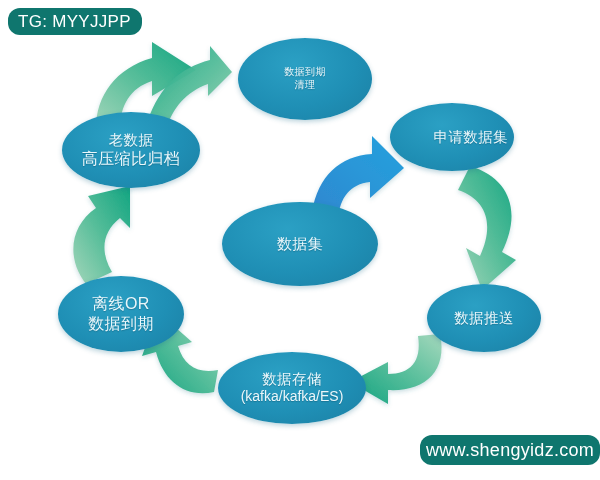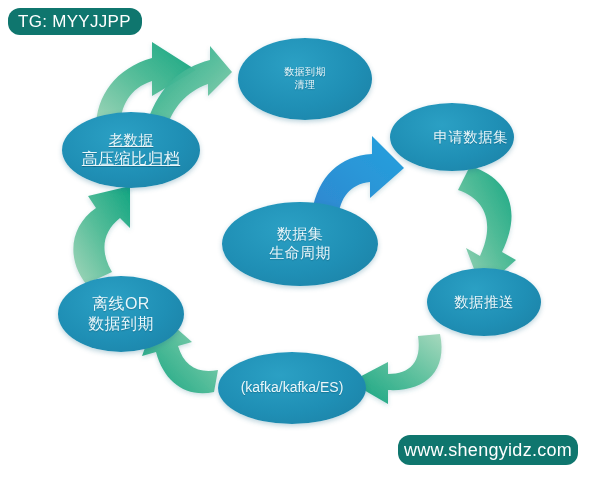--- a/index.html
+++ b/index.html
@@ -42,46 +42,46 @@
     padding: 2px 6px;
     text-shadow: 0 1px 1px rgba(0, 50, 70, 0.28);
     background: radial-gradient(ellipse at 42% 32%, #2ba0c4 0%, #1f8fb5 55%, #1b7fa3 100%);
     box-shadow: 0 2px 5px rgba(30, 110, 140, 0.30);
   }
   .node span { display: block; white-space: nowrap; }
 
   .node-center      { left: 222px; top: 202px; width: 156px; height: 84px; font-size: 15px; align-items: center; }
   .node-cleanup     { left: 238px; top: 38px;  width: 134px; height: 82px; font-size: 10px; }
   .node-apply       { left: 390px; top: 103px; width: 124px; height: 68px; font-size: 14.5px; justify-content: flex-end; }
-  .node-push        { left: 427px; top: 268px; width: 114px; height: 68px; font-size: 14.5px; }
+  .node-push        { left: 427px; top: 284px; width: 114px; height: 68px; font-size: 14.5px; }
   .node-storage     { left: 218px; top: 352px; width: 148px; height: 72px; font-size: 14.5px; }
   .node-storage .sub{ font-size: 14px; letter-spacing: 0; }
   .node-analysis    { left: 58px;  top: 276px; width: 126px; height: 76px; font-size: 16px; }
-  .node-archive     { left: 62px;  top: 112px; width: 138px; height: 76px; font-size: 14.5px; text-decoration: underline; }
+  .node-archive     { left: 62px;  top: 112px; width: 138px; height: 76px; font-size: 14.5px; }
   .node-archive .l2 { font-size: 16px; }
 
   
   .corner-label {
     position: absolute;
     background: #0f766e;
     color: #ffffff;
     font-size: 17px;
     letter-spacing: 0.3px;
     display: flex;
     align-items: center;
     box-sizing: border-box;
     border-radius: 12px;
   }
   #tg-tag {
     left: 8px; top: 8px;
     height: 27px;
     padding: 0 11px 0 10px;
   }
   #site-watermark {
-    left: 398px; top: 435px;
+    left: 420px; top: 435px;
     height: 30px;
     padding: 0 6px;
     font-size: 18px;
   }
 </style>
 </head>
 <body>
 
 <div id="canvas">
 
@@ -197,20 +197,21 @@
   </div>
 
   <div class="node node-push">
     <div>
       <span>数据推送</span>
     </div>
   </div>
 
   <div class="node node-storage">
     <div>
+      <span>数据存储</span>
       <span class="sub">(kafka/kafka/ES)</span>
     </div>
   </div>
 
   <div class="node node-analysis">
     <div>
       <span>离线OR</span>
       <span>数据到期</span>
     </div>
   </div>
@@ -218,20 +219,19 @@
   <div class="node node-archive">
     <div>
       <span>老数据</span>
       <span class="l2">高压缩比归档</span>
     </div>
   </div>
 
   <div class="node node-center">
     <div>
       <span>数据集</span>
-      <span>生命周期</span>
     </div>
   </div>
 
   <div class="corner-label" id="tg-tag">TG: MYYJJPP</div>
   <div class="corner-label" id="site-watermark">www.shengyidz.com</div>
 
 </div>
 
 </body></html>

